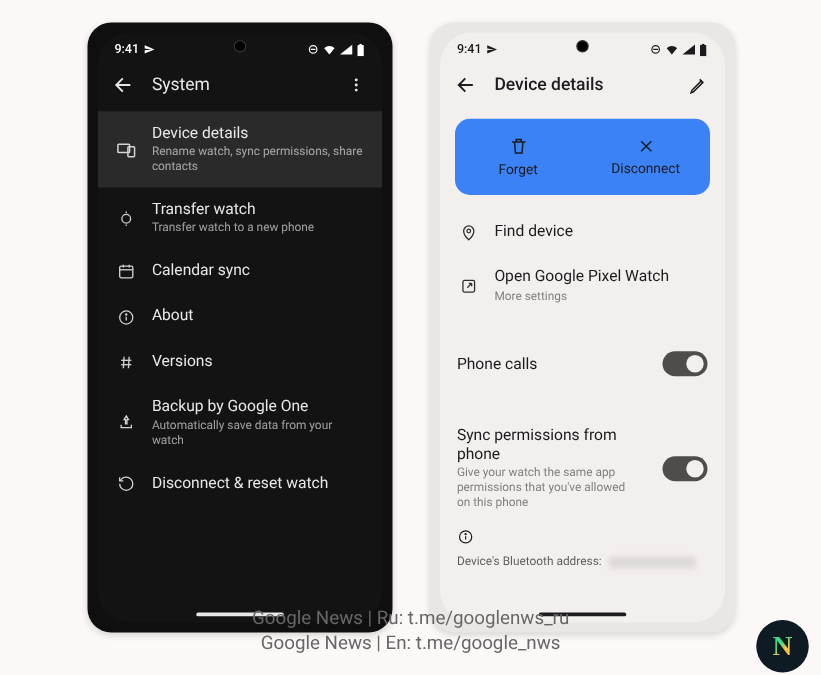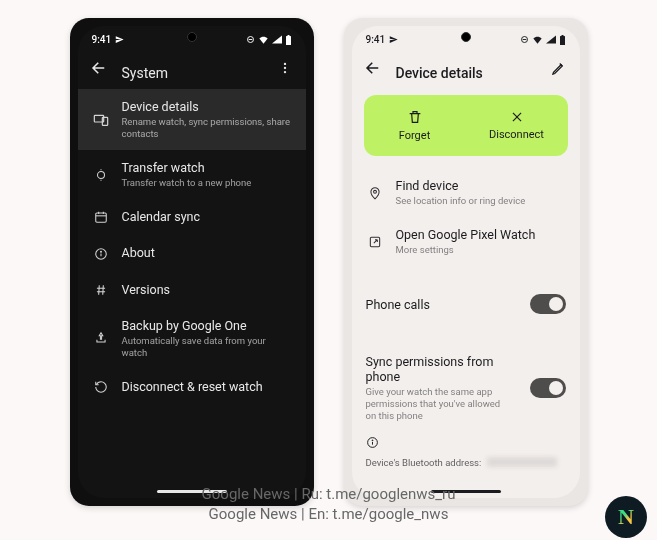--- a/index.html
+++ b/index.html
@@ -57,21 +57,21 @@
     font-weight: 500;
   }
   .phone.dark .statusbar { color: #fff; }
   .phone.light .statusbar { color: #1c1b1f; }
   .statusbar .left { display:flex; align-items:center; gap:4px; }
   .statusbar .right { display:flex; align-items:center; gap:3px; }
   .send-icon { display:inline-block; transform:rotate(0deg); }
 
   .appbar {
     display: flex;
-    align-items: flex-end;
+    align-items: center;
     padding: 6px 8px 8px;
     gap: 10px;
   }
   .appbar .title { font-size: 14px; font-weight: 400; flex:1; }
   .phone.light .appbar .title { font-weight: 500; }
   .iconbtn {
     width: 26px; height: 26px;
     display:flex; align-items:center; justify-content:center;
     border-radius: 50%;
   }
@@ -90,21 +90,21 @@
     flex-shrink:0;
     opacity:0.9;
   }
   .row .textcol { flex:1; min-width:0; }
   .row .label { font-size: 12.5px; line-height:1.3; }
   .row .sub { font-size: 9.5px; opacity:0.65; line-height:1.25; margin-top:1px; }
   .phone.light .row .sub { opacity:0.55; }
 
   
   .card {
-    background:#bef264;
+    background:#3b82f6;
     margin: 6px 12px 12px;
     border-radius: 12px;
     display:flex;
     justify-content:flex-end;
   }
   .card .half {
     flex:1;
     display:flex;
     flex-direction:column;
     align-items:center;
@@ -413,21 +413,20 @@
       <div class="list">
         <div class="row">
           <div class="iconcol">
             <svg width="14" height="14" viewBox="0 0 24 24" fill="none" stroke="currentColor" stroke-width="1.8">
                 <path d="M12 22s7-6 7-12a7 7 0 10-14 0c0 6 7 12 7 12z"></path>
                 <circle cx="12" cy="10" r="2.5"></circle>
               </svg>
           </div>
           <div class="textcol">
             <div class="label">Find device</div>
-            <div class="sub">See location info or ring device</div>
           </div>
         </div>
         <div class="row">
           <div class="iconcol">
             <svg width="14" height="14" viewBox="0 0 24 24" fill="none" stroke="currentColor" stroke-width="1.8">
                 <rect x="4" y="4" width="16" height="16" rx="2"></rect>
                 <path d="M10 14l6-6m0 0h-4m4 0v4"></path>
               </svg>
           </div>
           <div class="textcol">

